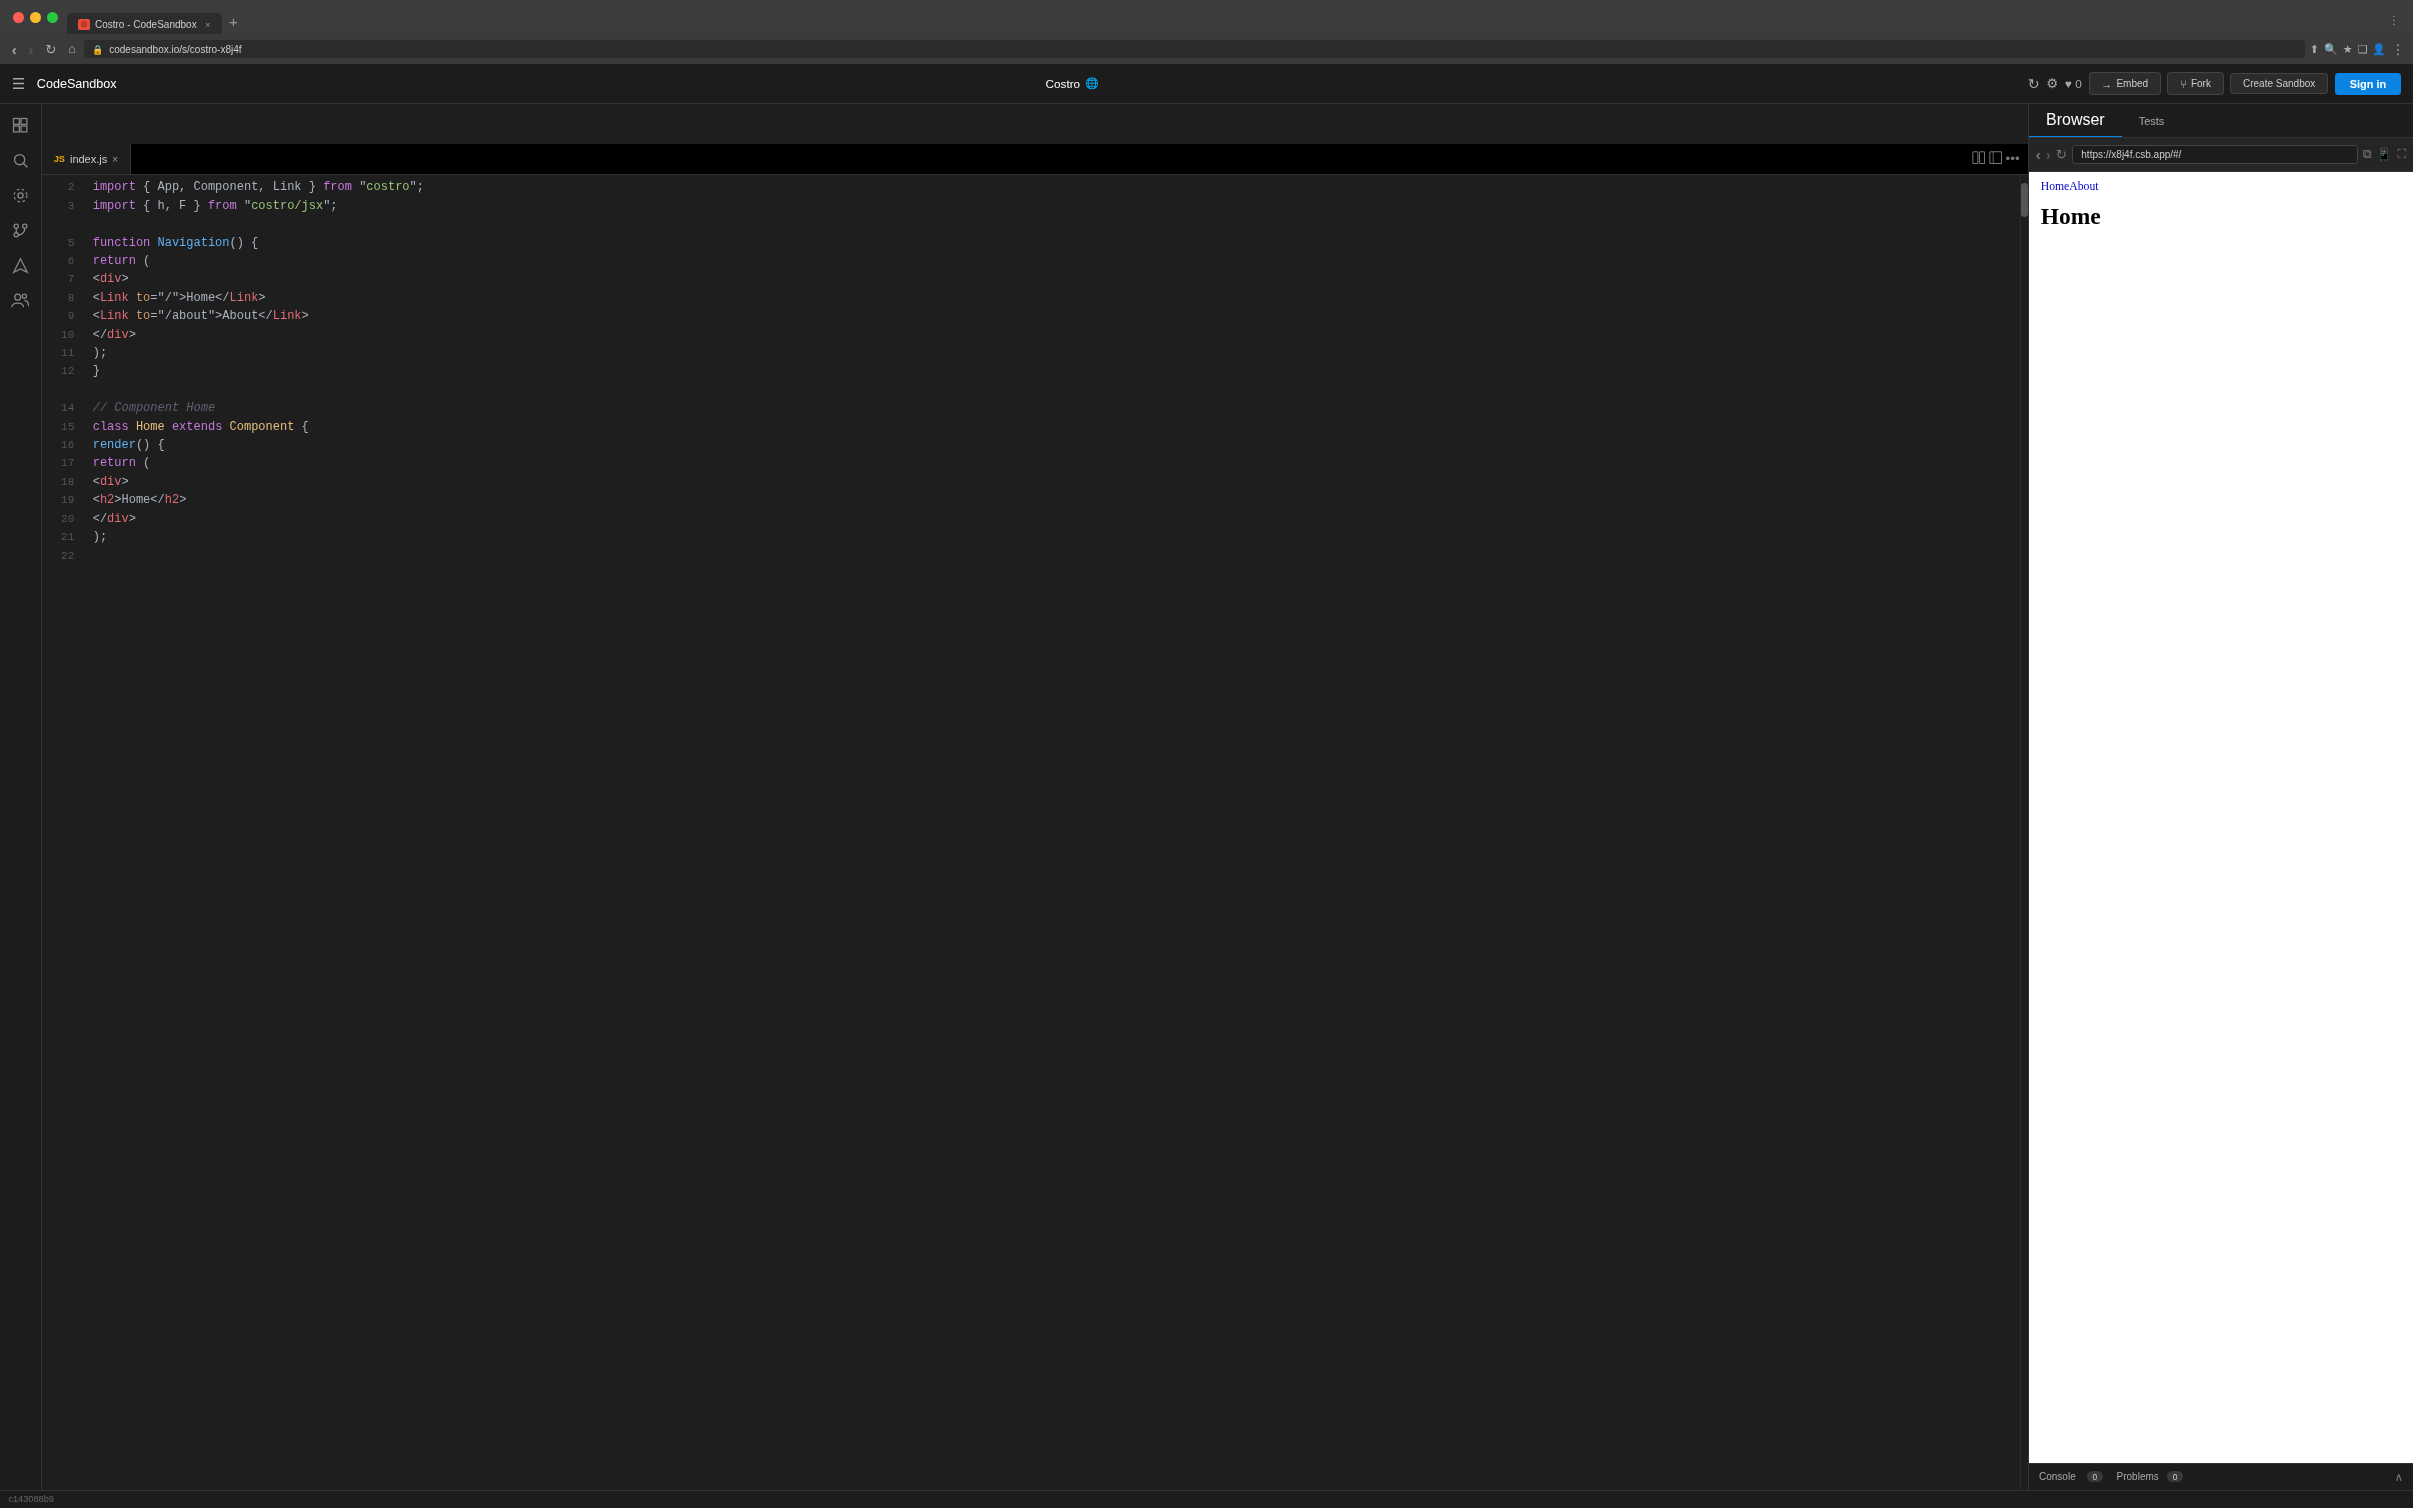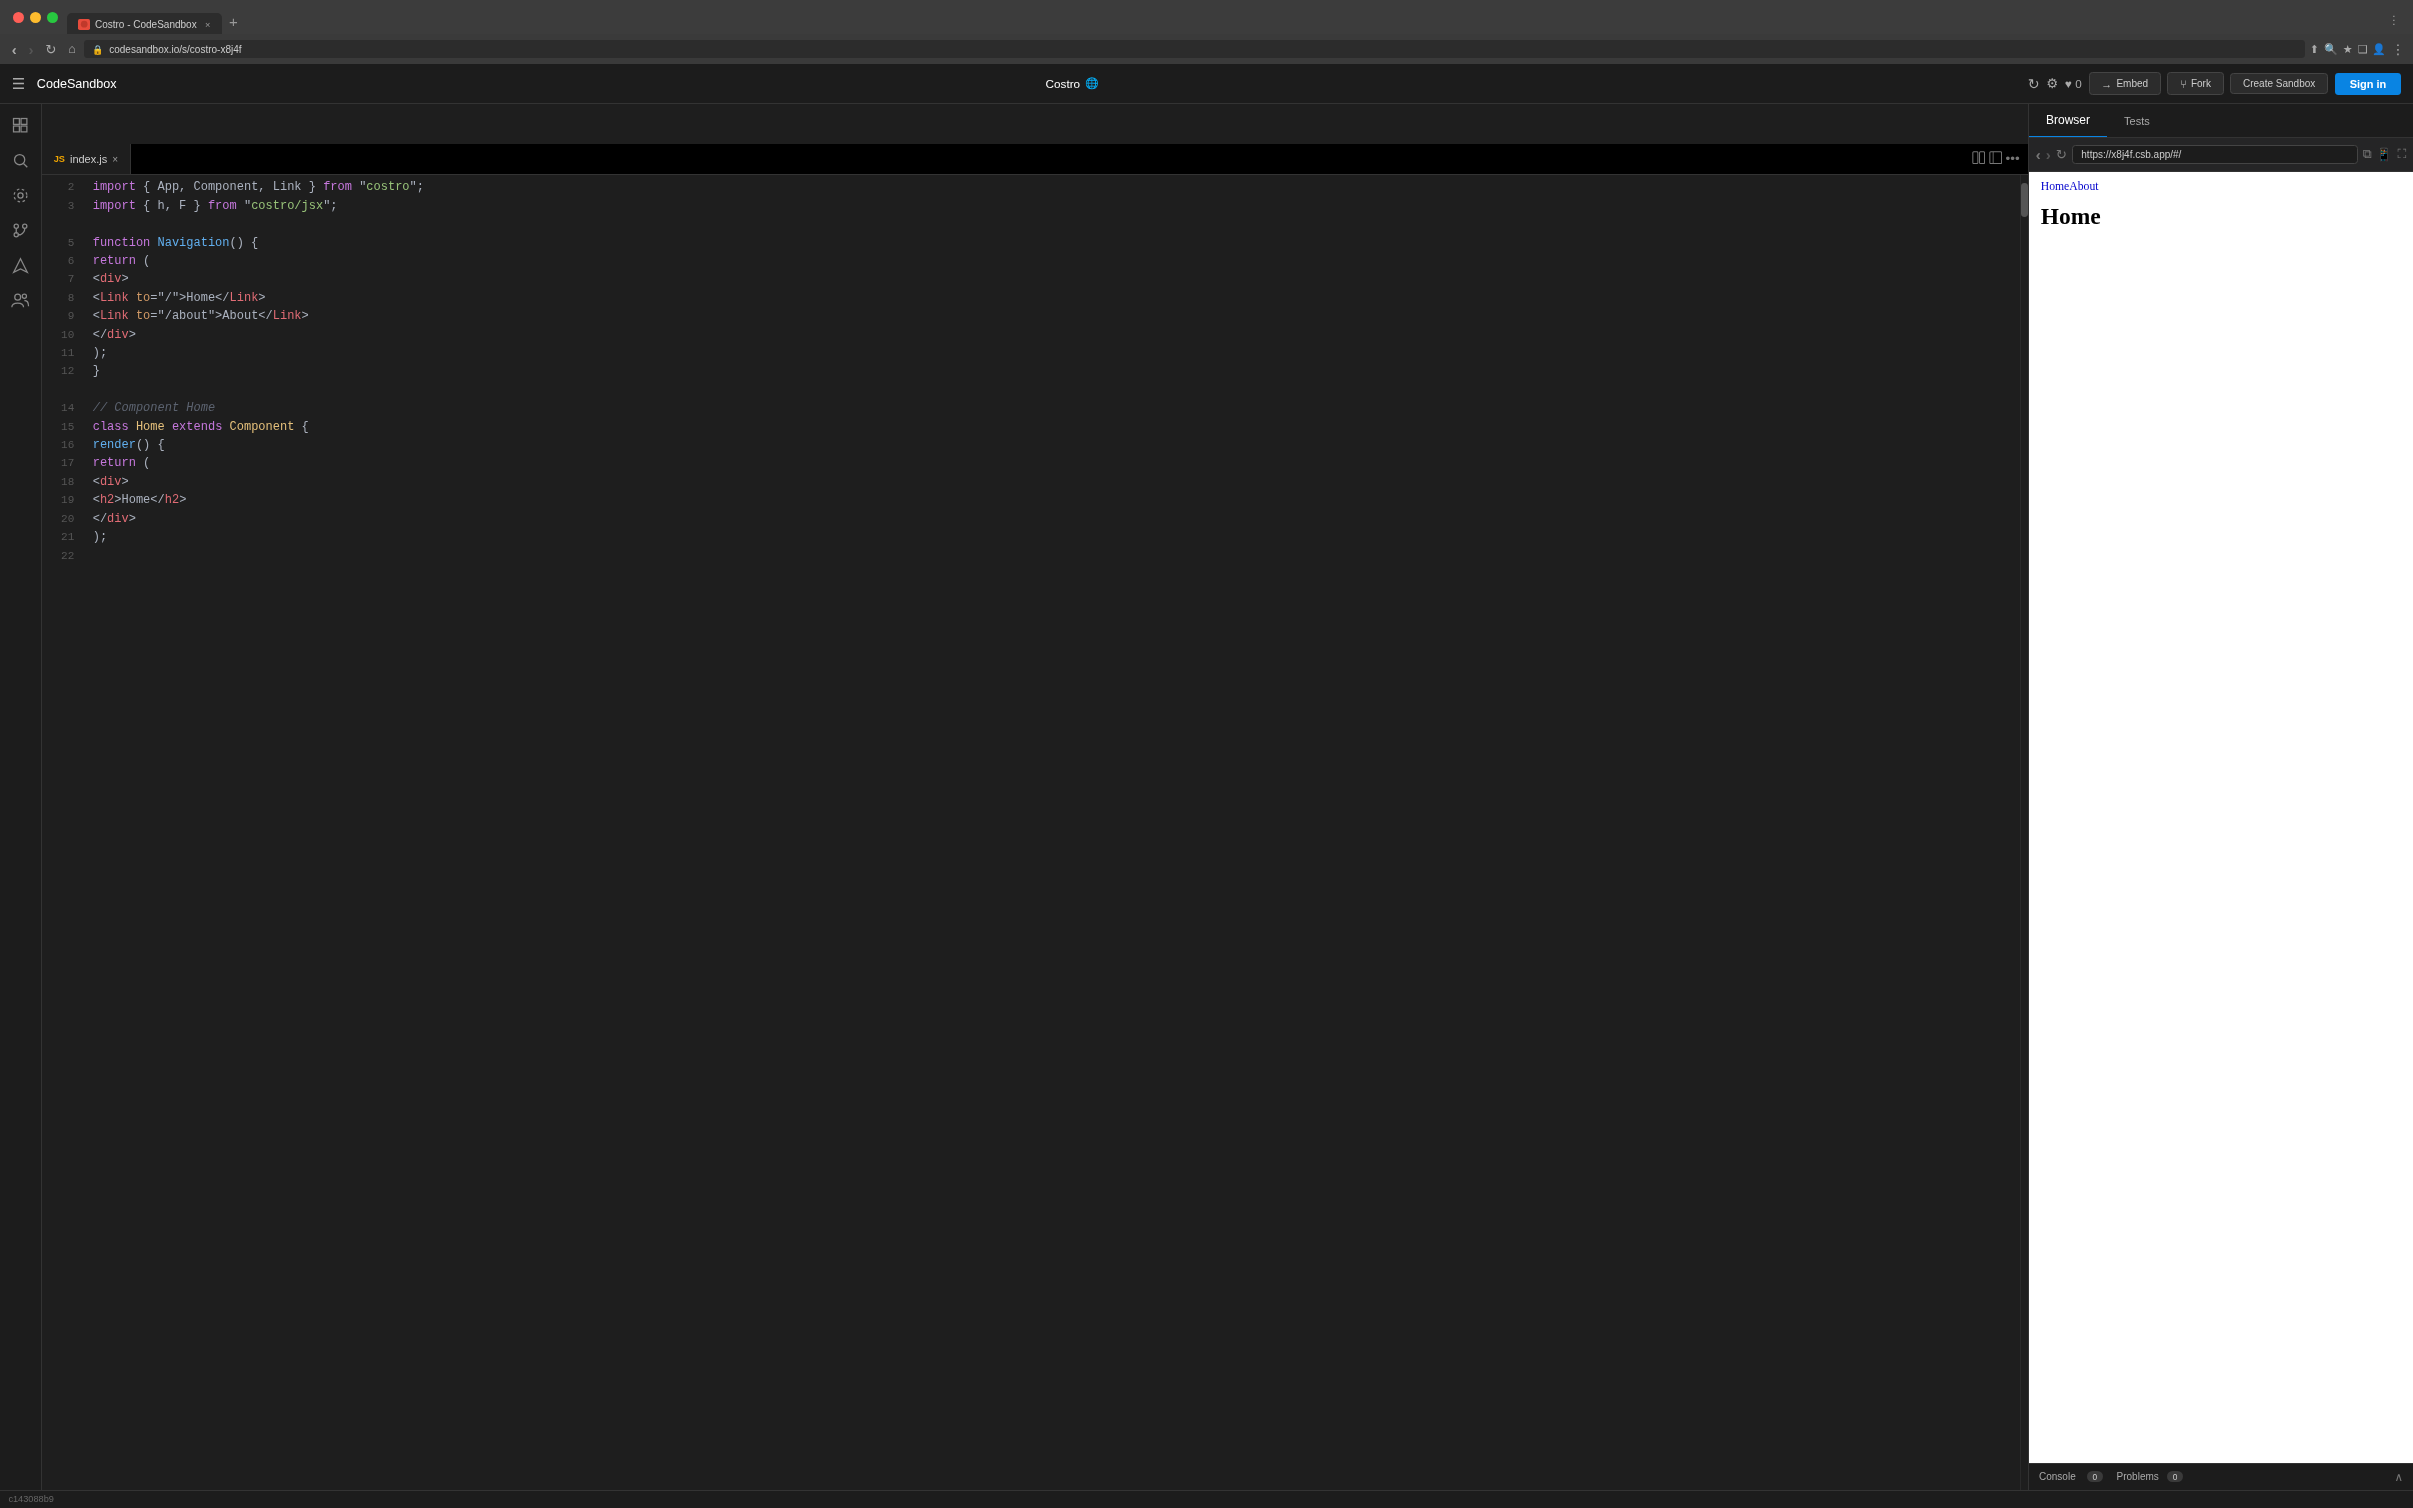--- a/index.html
+++ b/index.html
@@ -223,21 +223,21 @@
       <div style="width:8.4px; background:#1e1e1e; border-left:0.8px solid #2a2a2a; position:relative;">
         <div style="width:6.7px; height:34px; background:#555; border-radius:3.4px; position:absolute; top:8.4px; left:0.8px;"></div>
       </div>
     </div>
 
   </div>
 
   <div style="width:385px; display:flex; flex-direction:column; border-left:0.8px solid #333; background:#fff;">
 
     <div style="background:#1c1c1c; border-bottom:0.8px solid #333; display:flex; align-items:center; height:34px;">
-      <div style="padding:0 17px; height:100%; display:flex; align-items:center; font-size:12px; color:#fff; cursor:pointer; border-bottom:1.7px solid #0984e3;text-align:right;">
+      <div style="padding:0 17px; height:100%; display:flex; align-items:center; font-size:16px; color:#fff; cursor:pointer; border-bottom:1.7px solid #0984e3;text-align:right;">
         <span>Browser</span>
       </div>
       <div style="padding:0 17px; height:100%; display:flex; align-items:center; font-size:11px; color:#aaa; cursor:pointer;">
         <span>Tests</span>
       </div>
     </div>
 
     <div style="background:#252526; border-bottom:0.8px solid #333; display:flex; align-items:center; padding:3.4px 6.7px; gap:5px; height:34px;">
       <button style="background:none; border:none; color:#777; font-size:15px; cursor:pointer; font-weight:bold;">‹</button>
       <button style="background:none; border:none; color:#555; font-size:15px; cursor:pointer; font-weight:bold;">›</button>

